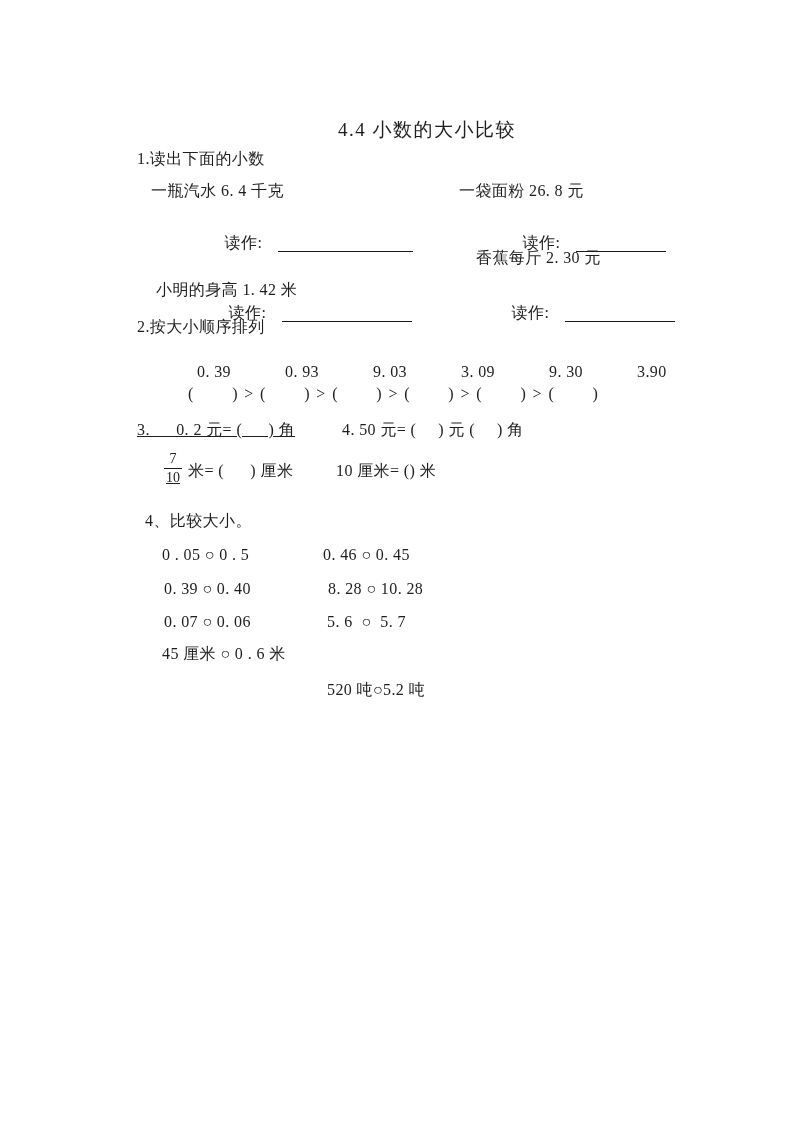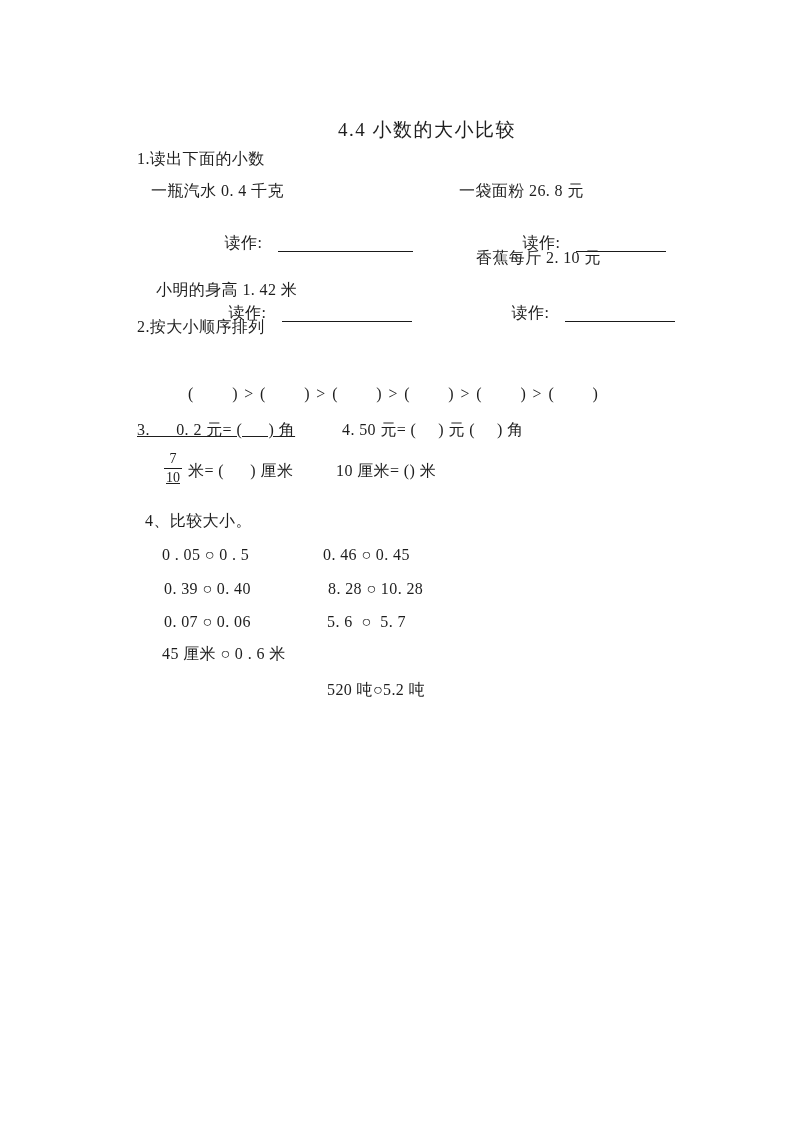--- a/index.html
+++ b/index.html
@@ -52,42 +52,50 @@
 </style>
 </head>
 <body>
 
 <div class="page">
 
   <div class="line title" style="left:314px; top:96px;">4.4 小数的大小比较</div>
 
   <div class="line" style="left:113px; top:125px;">1.读出下面的小数</div>
 
-  <div class="line" style="left:127px; top:157px;">一瓶汽水 0. 4 千克</div>
+  <div class="line" style="left:127px; top:157px;">一瓶汽水 6. 4 千克</div>
   <div class="line" style="left:435px; top:157px;">一袋面粉 26. 8 元</div>
 
   <div class="line" style="left:175px; top:190px;">
     <span>读作:</span><span class="blank" style="width:135px;"></span>
   </div>
   <div class="line" style="left:473px; top:190px;">
     <span>读作:</span><span class="blank" style="width:90px;"></span>
   </div>
 
   <div class="line" style="left:132px; top:224px;margin-top:32px;">小明的身高 1. 42 米</div>
-  <div class="line" style="left:452px; top:224px;">香蕉每斤 2. 10 元</div>
+  <div class="line" style="left:452px; top:224px;">香蕉每斤 2. 30 元</div>
 
   <div class="line" style="left:179px; top:260px;">
     <span>读作:</span><span class="blank" style="width:130px;"></span>
   </div>
   <div class="line" style="left:462px; top:260px;">
     <span>读作:</span><span class="blank" style="width:110px;"></span>
   </div>
 
   <div class="line" style="left:113px; top:293px;">2.按大小顺序排列</div>
 
+  <div class="line numrow" style="left:165px; top:330px;">
+    <span>0. 39</span>
+    <span>0. 93</span>
+    <span>9. 03</span>
+    <span>3. 09</span>
+    <span>9. 30</span>
+    <span>3.90</span>
+  </div>
 
   <div class="line parenrow" style="left:164px; top:360px;">(      ) &gt; (      ) &gt; (      ) &gt; (      ) &gt; (      ) &gt; (      )</div>
 
   <div class="line" style="left:113px; top:396px;text-decoration:underline;">3.      0. 2 元= (      ) 角</div>
   <div class="line" style="left:318px; top:396px;">4. 50 元= (     ) 元 (     ) 角</div>
 
   <span class="frac" style="left:140px; top:427px;">
     <span class="num">7</span>
     <span class="den">10</span>
   </span>

